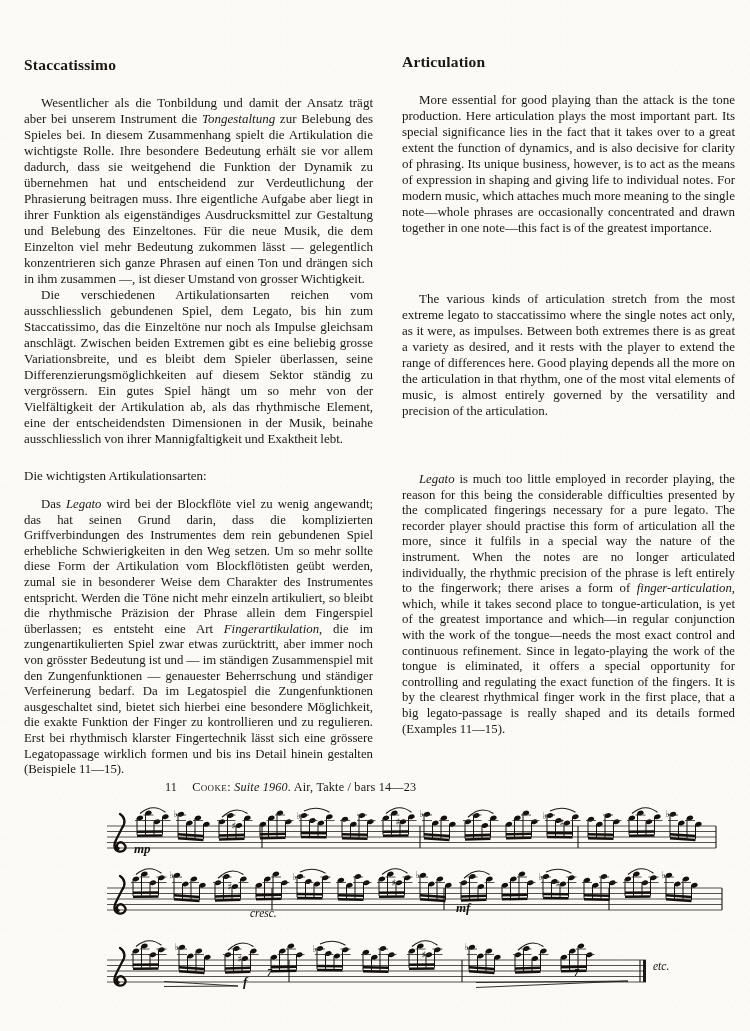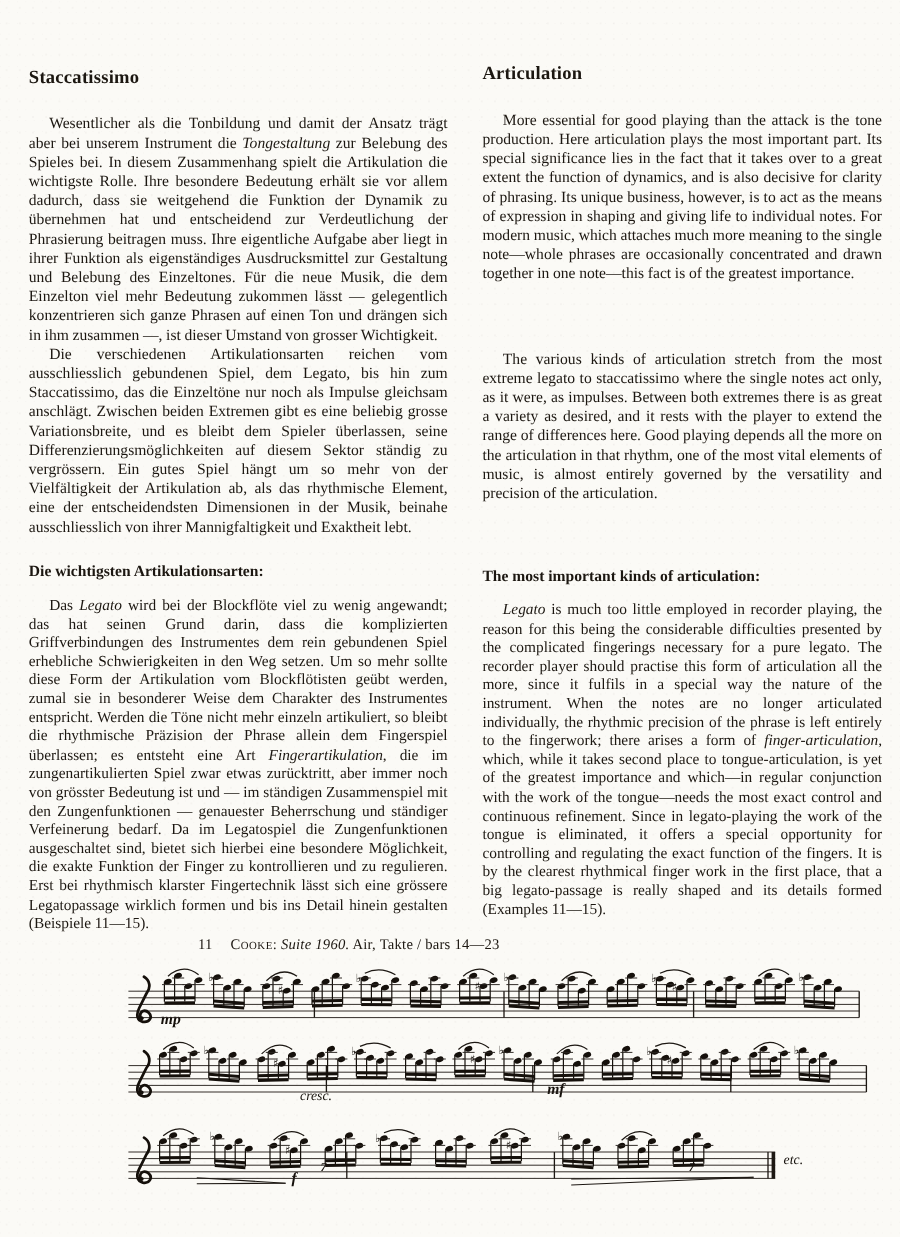--- a/index.html
+++ b/index.html
@@ -10,21 +10,21 @@
       radial-gradient(rgba(95,85,70,.05) .5px, transparent .6px),
       radial-gradient(rgba(95,85,70,.04) .5px, transparent .6px);
     background-size:11px 13px,7px 9px;
     background-position:0 0,4px 6px;
     color:#1c1711;
     font-family:"Liberation Serif","DejaVu Serif",serif;
     overflow:hidden;
   }
   .abs{position:absolute;}
   h2{font-size:15.5px;font-weight:bold;margin:0 0 21px 0;letter-spacing:.2px;}
-  h3{font-size:13px;font-weight:bold;margin:0 0 13px 0;}
+  h3{font-size:13px;font-weight:normal;margin:0 0 13px 0;}
   p.body{font-size:13px;line-height:16px;margin:0;text-align:justify;text-indent:17px;
          word-spacing:-.2px;hyphens:auto;-webkit-hyphens:auto;}
   .lower p.body{font-size:12.8px;line-height:15.6px;}
   .it{font-style:italic;}
   .sc{font-variant:small-caps;letter-spacing:.4px;}
   .num{margin-right:15px;}
   .caption{font-size:12.2px;letter-spacing:.2px;margin-left:38px;}
   svg{overflow:visible;display:block;}
   .sl{stroke:#2a2520;stroke-width:.8;}
   .bl{stroke:#1d1813;stroke-width:1.1;}
@@ -58,21 +58,20 @@
   <section class="abs" style="left:402px;top:53px;width:333px" lang="en">
     <h2>Articulation</h2>
     <p class="body"><span>More essential for good playing than the attack is the tone production. Here articulation plays the most important part. Its special significance lies in the fact that it takes over to a great extent the function of dynamics, and is also decisive for clarity of phrasing. Its unique business, however, is to act as the means of expression in shaping and giving life to individual notes. For modern music, which attaches much more meaning to the single note—whole phrases are occasionally concentrated and drawn together in one note—this fact is of the greatest importance.</span></p>
   </section>
 
   <section class="abs" style="left:402px;top:291px;width:333px" lang="en">
     <p class="body"><span>The various kinds of articulation stretch from the most extreme legato to staccatissimo where the single notes act only, as it were, as impulses. Between both extremes there is as great a variety as desired, and it rests with the player to extend the range of differences here. Good playing depends all the more on the articulation in that rhythm, one of the most vital elements of music, is almost entirely governed by the versatility and precision of the articulation.</span></p>
   </section>
 
   <section class="abs lower" style="left:402px;top:472px;width:333px" lang="en">
-    <h3>The most important kinds of articulation:</h3>
     <p class="body"><span class="it">Legato</span><span> is much too little employed in recorder playing, the reason for this being the considerable difficulties presented by the complicated fingerings necessary for a pure legato. The recorder player should practise this form of articulation all the more, since it fulfils in a special way the nature of the instrument. When the notes are no longer articulated individually, the rhythmic precision of the phrase is left entirely to the fingerwork; there arises a form of </span><span class="it">finger-articulation</span><span>, which, while it takes second place to tongue-articulation, is yet of the greatest importance and which—in regular conjunction with the work of the tongue—needs the most exact control and continuous refinement. Since in legato-playing the work of the tongue is eliminated, it offers a special opportunity for controlling and regulating the exact function of the fingers. It is by the clearest rhythmical finger work in the first place, that a big legato-passage is really shaped and its details formed (Examples 11—15).</span></p>
   </section>
 
   <div class="abs caption" style="left:127px;top:780px;width:420px"><span class="num">11</span><span class="sc">Cooke</span><span>: </span><span class="it">Suite 1960.</span><span> Air, Takte / bars 14—23</span></div>
 
   <svg id="sys1" class="abs" style="left:104px;top:806px" width="622" height="72">
     <text class="dyn" x="30" y="47">mp</text>
   <line x1="3" y1="20" x2="612" y2="20" class="sl"></line>
       <line x1="3" y1="25.5" x2="612" y2="25.5" class="sl"></line>
       <line x1="3" y1="31" x2="612" y2="31" class="sl"></line>

